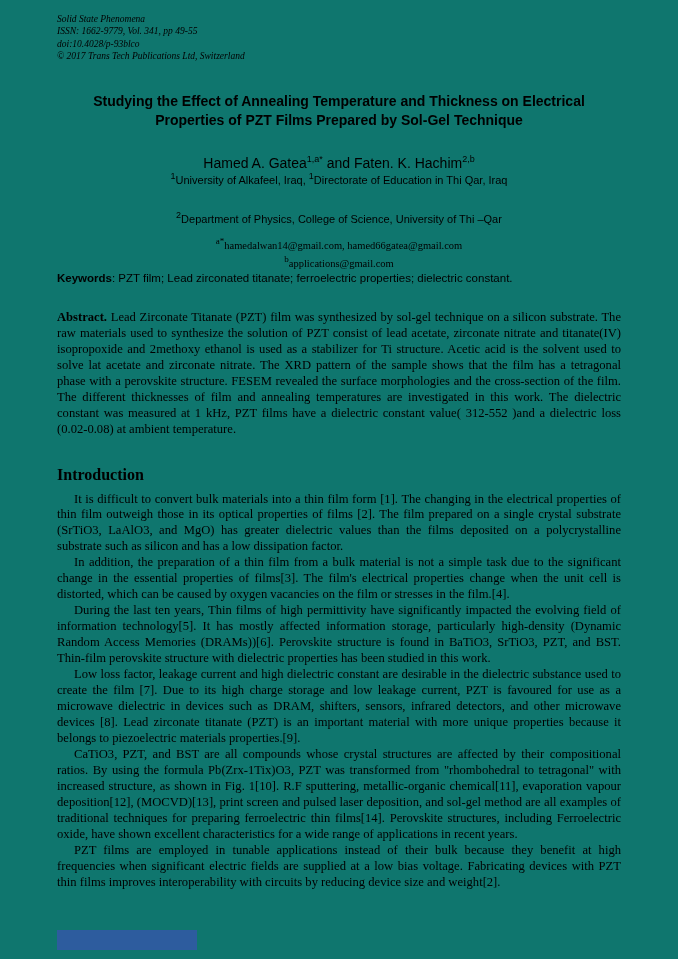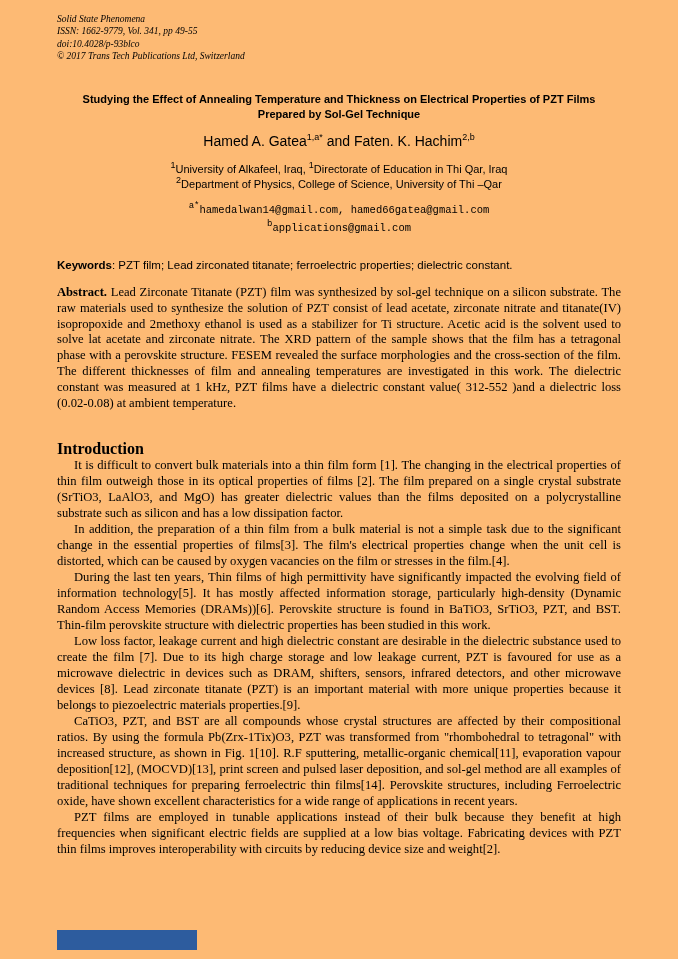--- a/index.html
+++ b/index.html
@@ -2,21 +2,21 @@
 <html><head>
 <meta charset="utf-8">
 <style>
   html, body { margin: 0; padding: 0; background: #ffffff; }
   .page {
     position: relative;
     width: 678px;
     height: 959px;
     box-sizing: border-box;
     padding: 13px 57px 0 57px;
-    background: #fdba74;
+    background: #0f766e;
     color: #000000;
     font-family: "Liberation Serif", serif;
     overflow: hidden;
   }
   
   .header {
     display: flex;
     justify-content: space-between;
     font-style: italic;
     font-size: 9.5px;
@@ -24,74 +24,72 @@
   }
   .header .left div, .header .right div { white-space: nowrap; }
   .header .right { text-align: right; }
 
   
   .title {
     margin: 30px auto 0 auto;
     text-align: center;
     font-family: "Liberation Sans", sans-serif;
     font-weight: bold;
-    font-size: 11px;
+    font-size: 14px;
     line-height: 1.35;
     max-width: 540px;
   }
   .authors {
-    margin-top: 10px;
+    margin-top: 24px;
     text-align: center;
     font-family: "Liberation Sans", sans-serif;
     font-size: 14px;
   }
   .authors sup, .affil sup, .emails sup { font-size: 9px; }
   .affil {
-    margin-top: 11px;
     text-align: center;
     font-family: "Liberation Sans", sans-serif;
     font-size: 11px;
   }
-  .affil + .affil { margin-top: 1px; }
+  .affil + .affil { margin-top: 25px; }
   .emails {
     margin-top: 10px;
     text-align: center;
-    font-family: Liberation Mono, monospace;
+    font-family: Liberation Serif, serif;
     font-size: 10.5px;
     line-height: 1.5;
   }
   
   .keywords {
-    margin-top: 22px;
     font-family: "Liberation Sans", sans-serif;
     font-size: 11.5px;
   }
   .keywords .kw-label { font-weight: bold; }
 
   
   .abstract {
-    margin-top: 14px;
+    margin-top: 26px;
     font-size: 12.6px;
     line-height: 1.27;
     text-align: justify;
   }
   .abstract .ab-label { font-weight: bold; }
   .section-heading {
     margin-top: 28px;
     font-weight: bold;
     font-size: 16px;
   }
   .body-par {
     margin: 0;
     font-size: 12.6px;
     line-height: 1.27;
     text-align: justify;
     text-indent: 17px;
   }
-  .body-par:first-of-type { }
+  .body-par:first-of-type { margin-top: 8px; }
 
   
   .footer-badge {
     position: absolute;
     left: 57px;
     bottom: 9px;
     width: 140px;
     height: 20px;
     background: #2d5c9e;
   }

